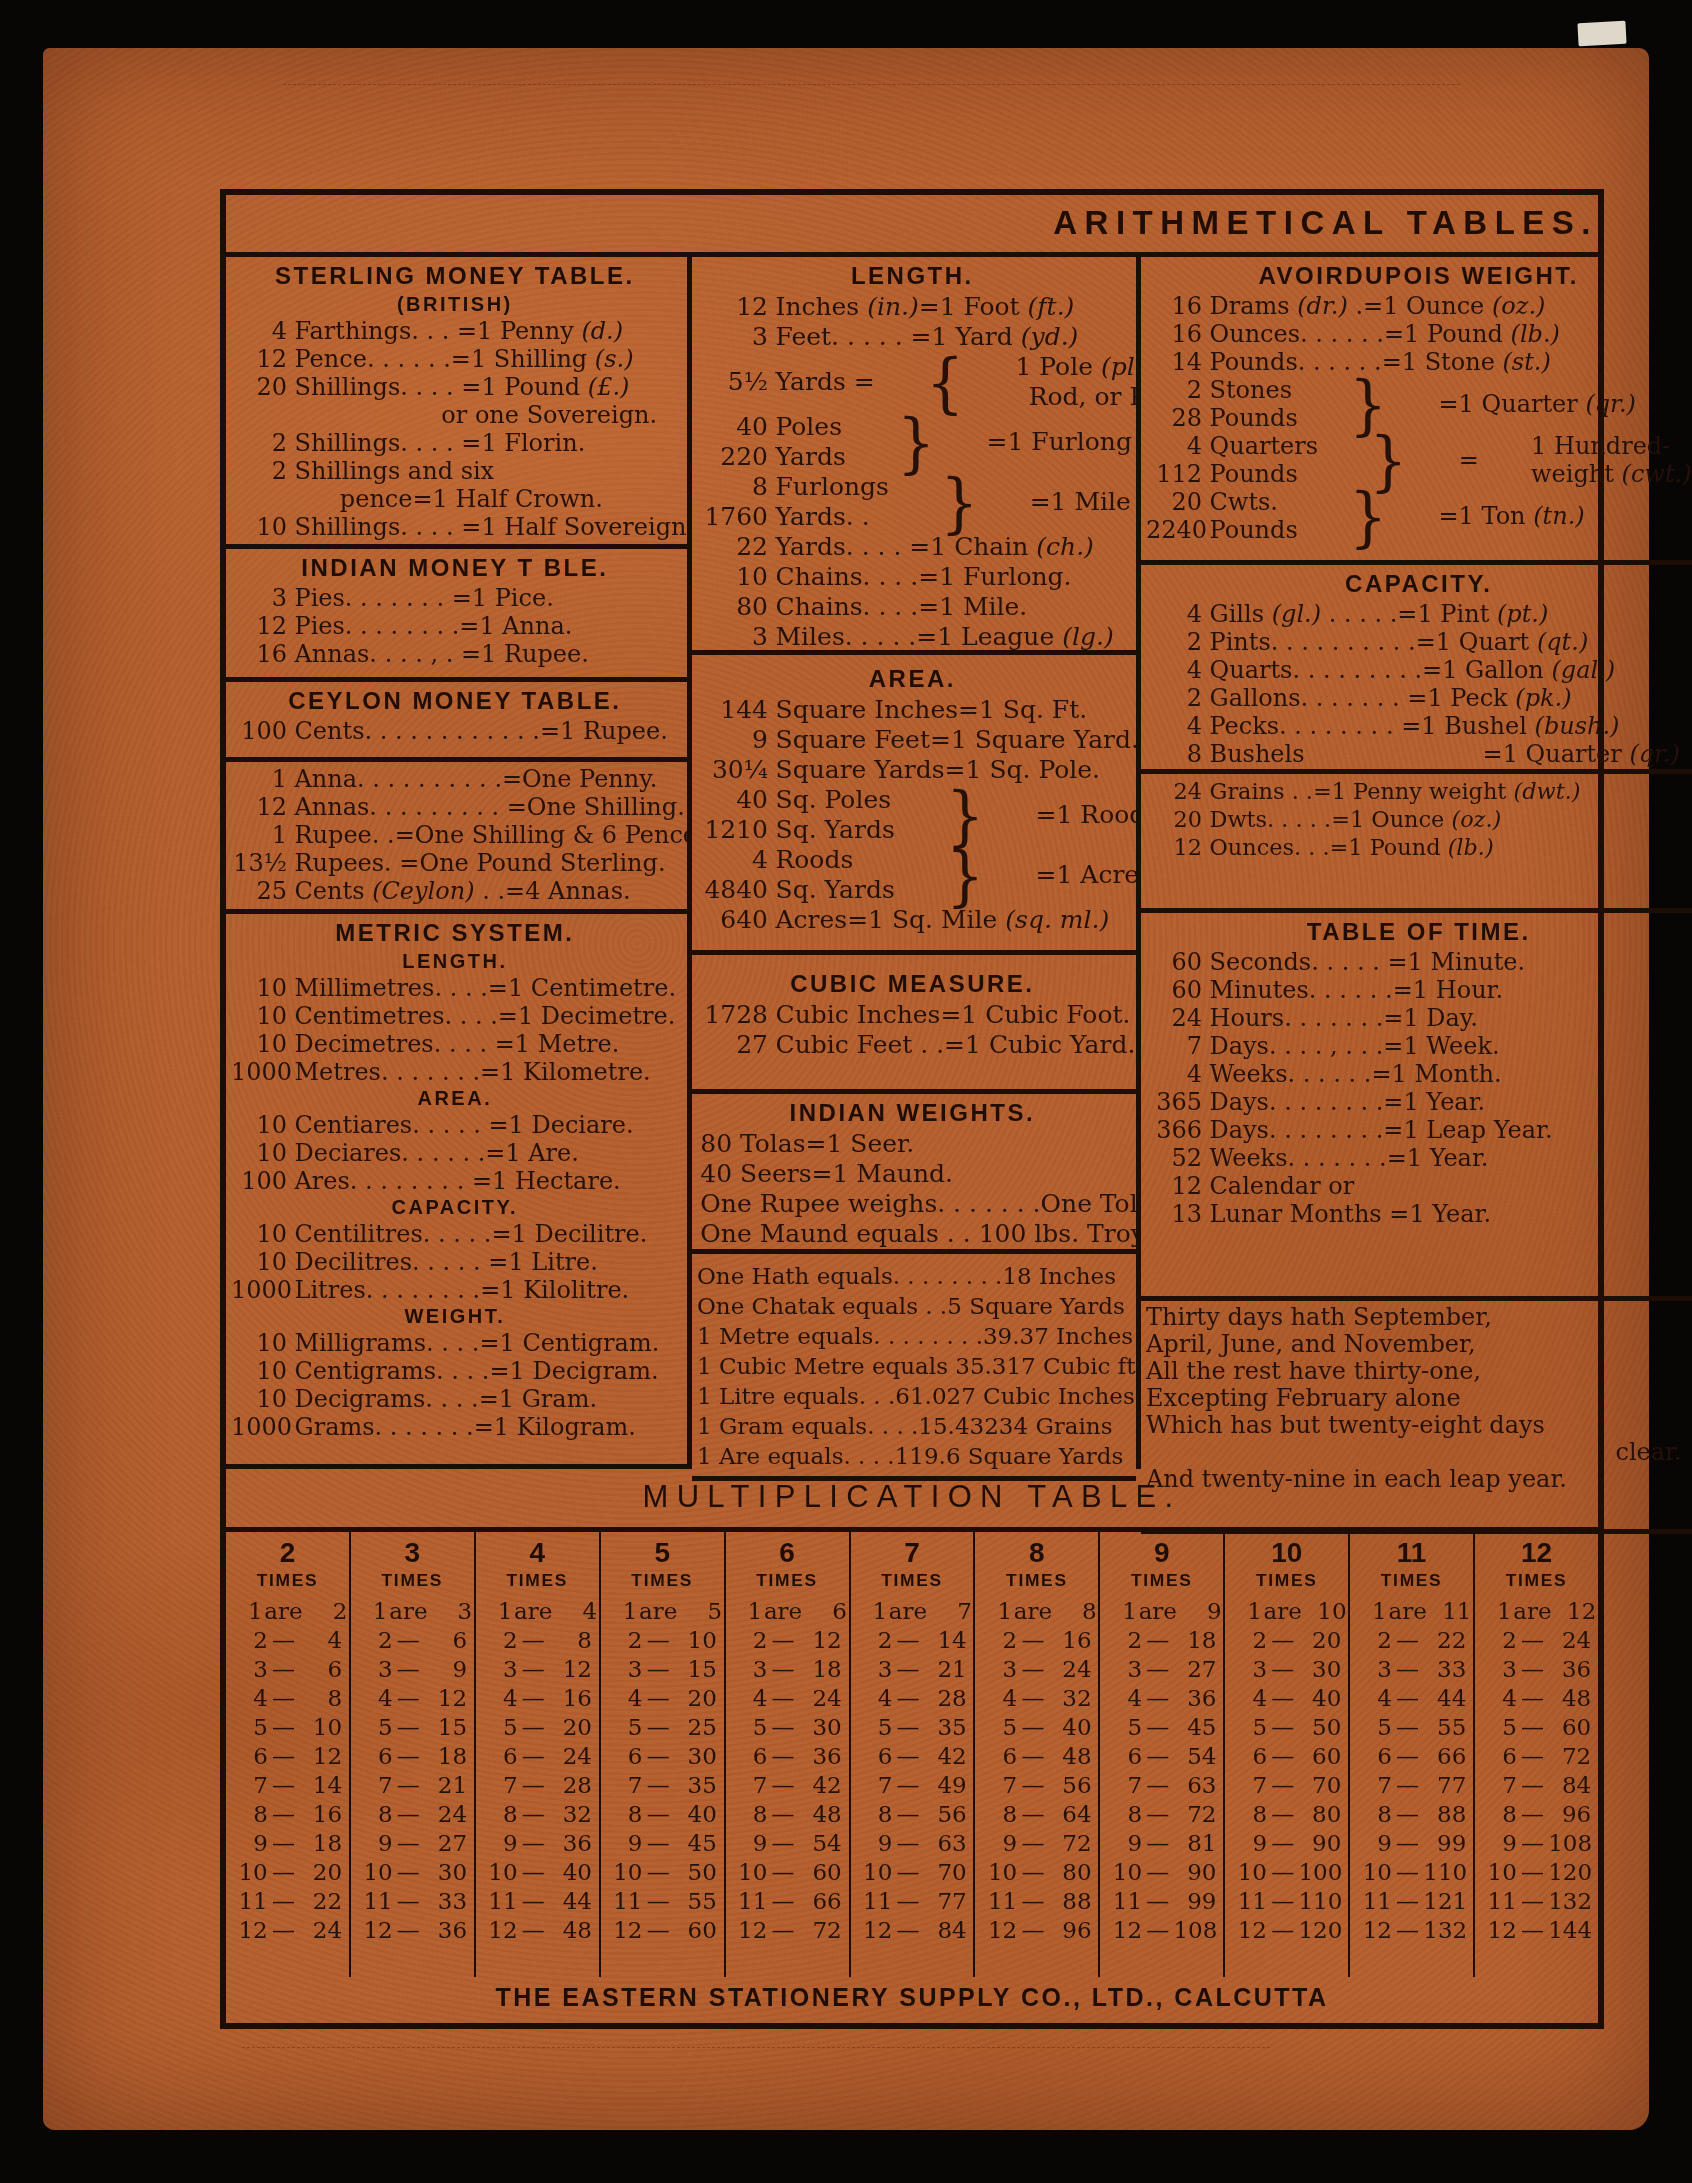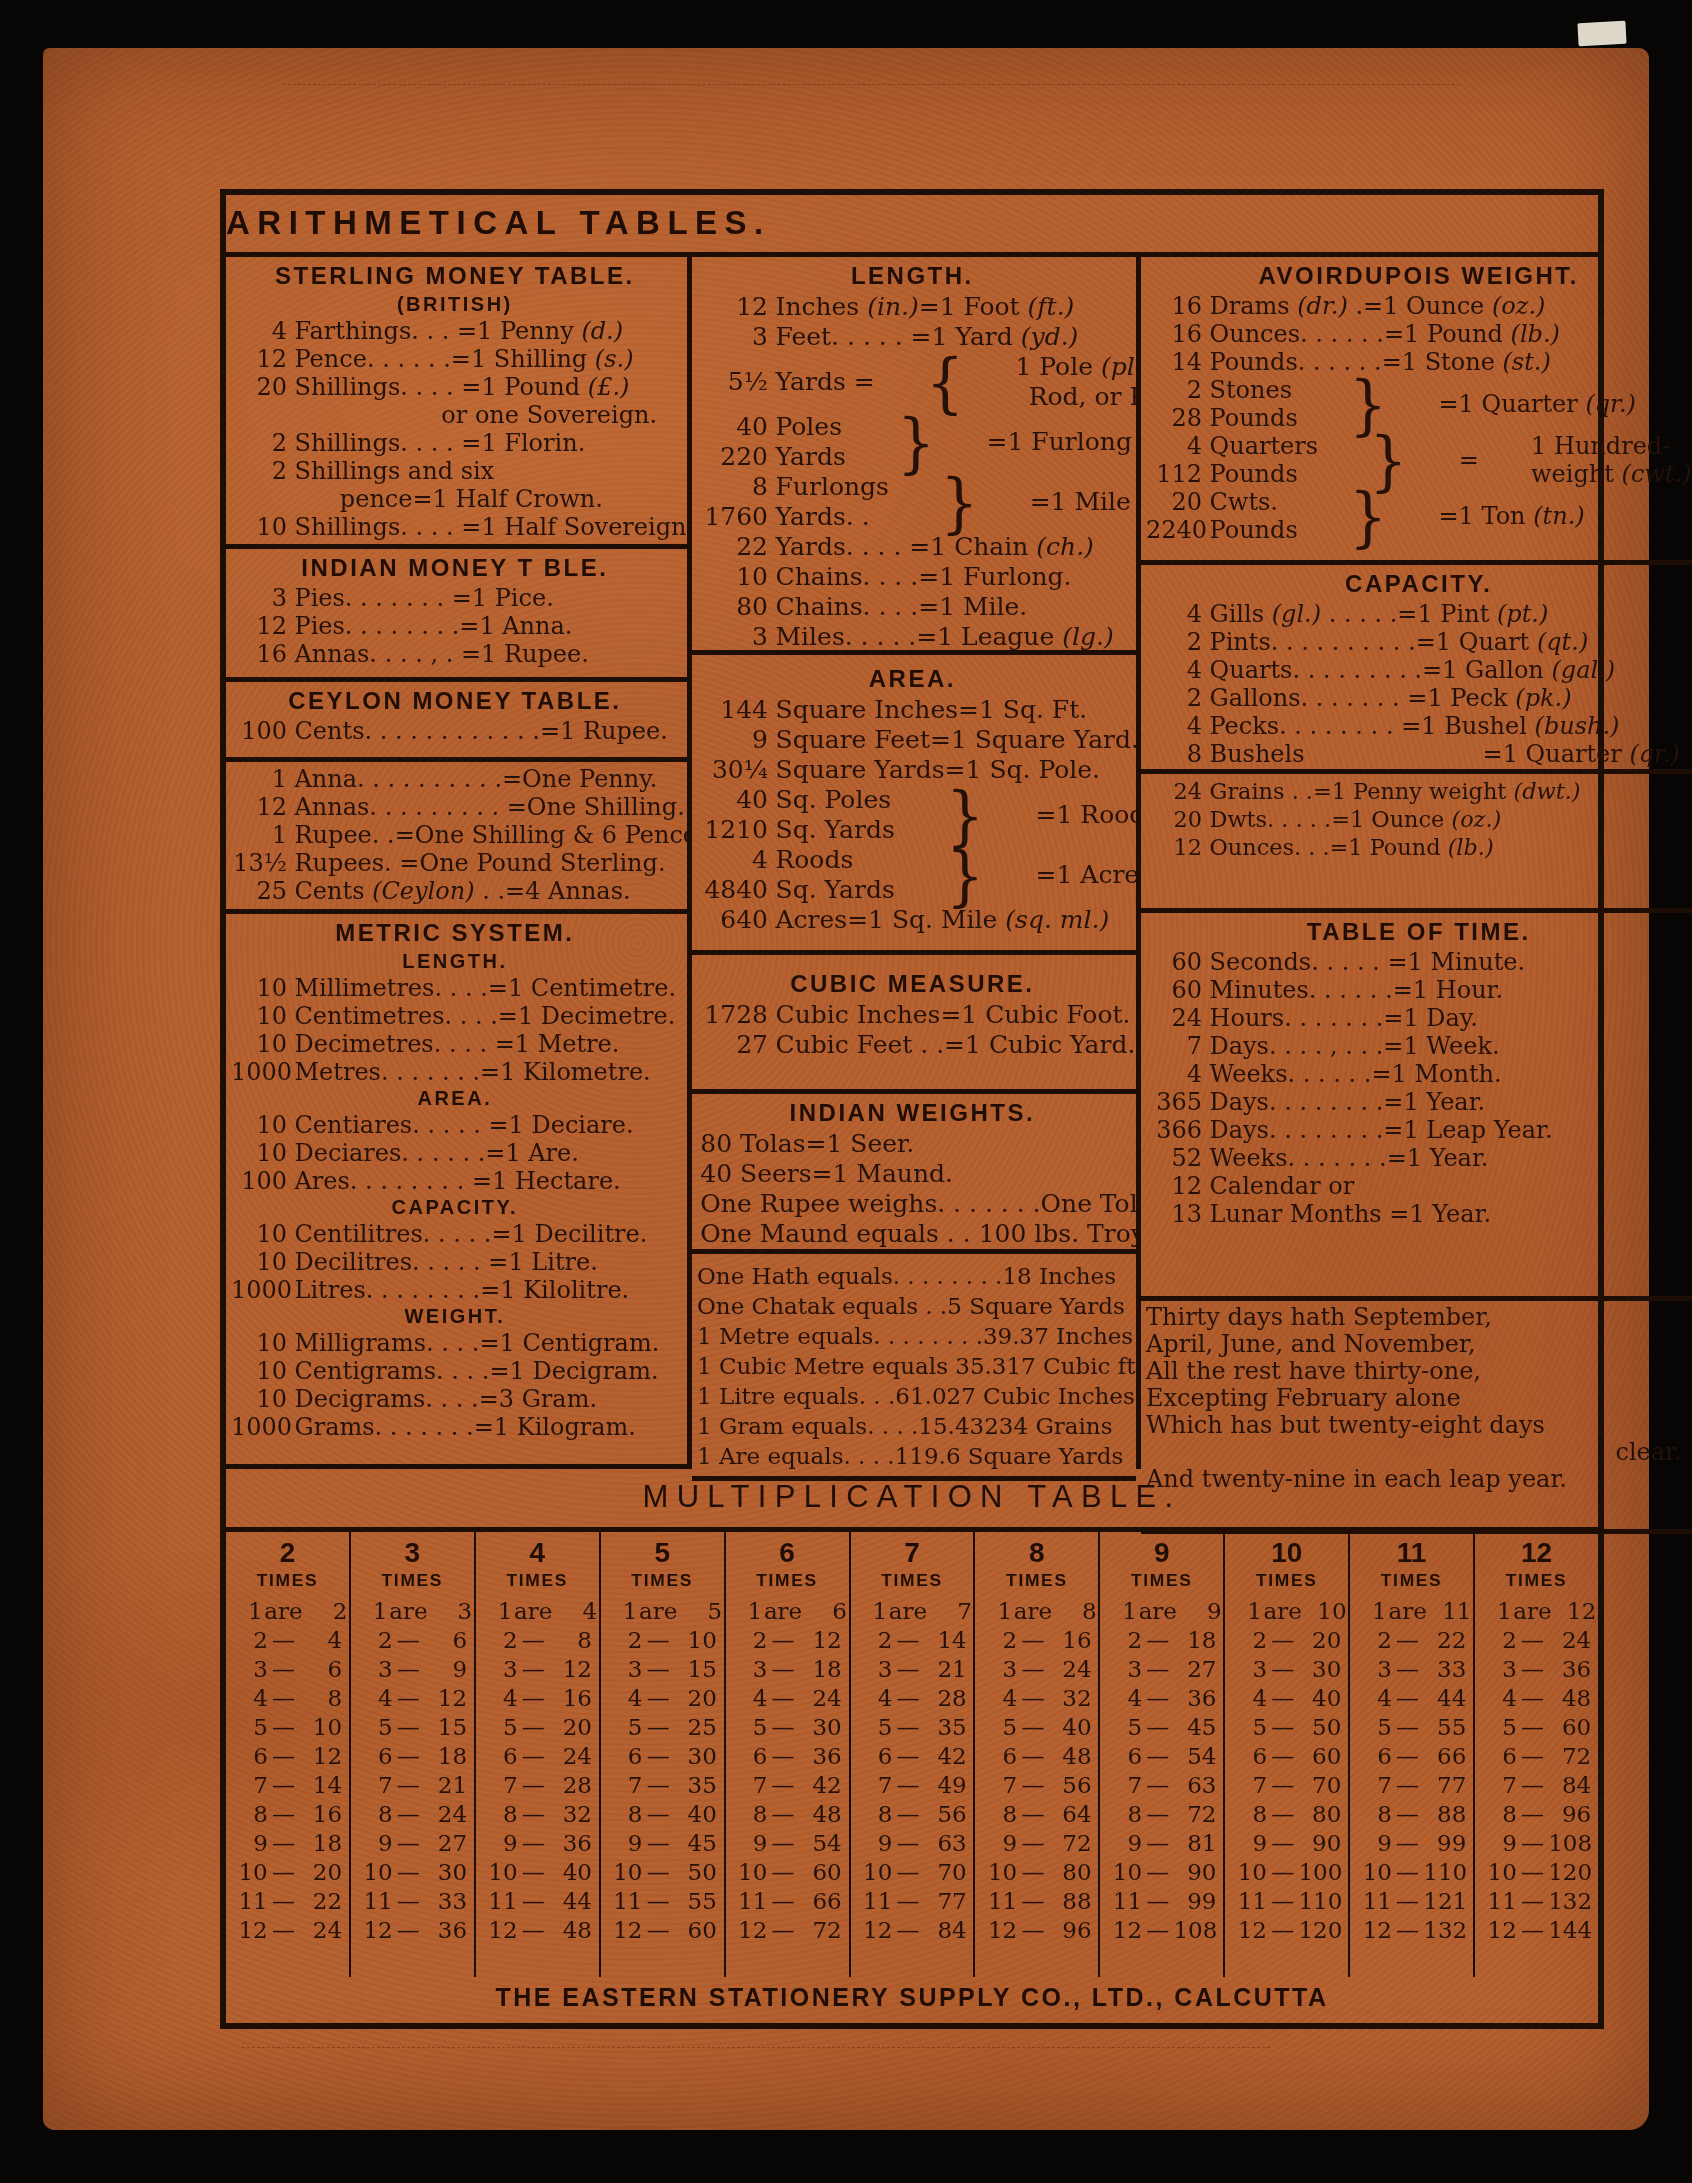--- a/index.html
+++ b/index.html
@@ -17,21 +17,21 @@
         box-shadow:inset 0 0 116px rgba(45,12,0,.38);}
   .notch{position:absolute;left:1535px;top:-26.5px;width:48px;height:23px;background:#ded8ca;
          border-radius:1.7px;transform:rotate(-3deg);}
   .fold{position:absolute;height:0;border-top:1.7px dashed rgba(55,22,8,.32);}
   .fold-top{left:240px;top:36px;width:1177px;}
   .fold-bottom{left:199px;top:1999px;width:1028px;}
   .frame{position:absolute;left:177px;top:141px;width:1384px;height:1840px;
          border:6.6px solid #1e0d05;box-sizing:border-box;}
   .title{height:62px;border-bottom:5.8px solid #1e0d05;box-sizing:border-box;
          font-family:"Liberation Sans","DejaVu Sans",sans-serif;font-weight:700;
-         font-size:33px;line-height:55px;letter-spacing:7.5px;text-align:left;color:#200e06;}
+         font-size:33px;line-height:55px;letter-spacing:7.5px;text-align:right;color:#200e06;}
   .cols{height:1212px;display:flex;}
   .col{box-sizing:border-box;border-right:5px solid #1e0d05;font-size:24px;line-height:28px;}
   .col:last-child{border-right:none;flex:1;}
   .col-left{width:466px;}
   .col-mid{width:449px;font-size:25px;line-height:30px;}
   .box{box-sizing:border-box;border-bottom:5px solid #1e0d05;padding:3.3px 8.3px 0 5px;overflow:hidden;}
   .bh{font-family:"Liberation Sans","DejaVu Sans",sans-serif;font-weight:700;font-size:24px;
       line-height:31.5px;letter-spacing:2.5px;text-align:center;color:#200e06;}
   .bsub{font-family:"Liberation Sans","DejaVu Sans",sans-serif;font-weight:700;font-size:20px;
       line-height:25px;letter-spacing:2.5px;text-align:center;color:#200e06;}
@@ -212,21 +212,21 @@
               <div class="line">
                 <span class="n">10</span>
                 <span class="body">Milligrams. . . .=1 Centigram.</span>
               </div>
               <div class="line">
                 <span class="n">10</span>
                 <span class="body">Centigrams. . . .=1 Decigram.</span>
               </div>
               <div class="line">
                 <span class="n">10</span>
-                <span class="body">Decigrams. . . .=3 Gram.</span>
+                <span class="body">Decigrams. . . .=1 Gram.</span>
               </div>
               <div class="line">
                 <span class="n">1000</span>
                 <span class="body">Grams. . . . . . .=1 Kilogram.</span>
               </div>
             </div>
           </div>
           <div class="col col-mid">
             <div class="box b-length" style="height: 398px;">
               <div class="bh">LENGTH.</div>

